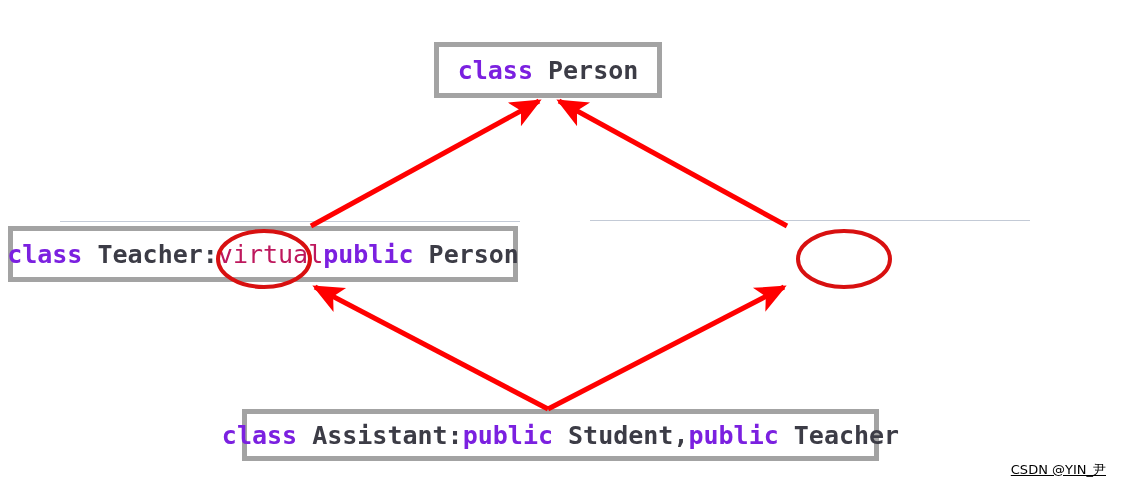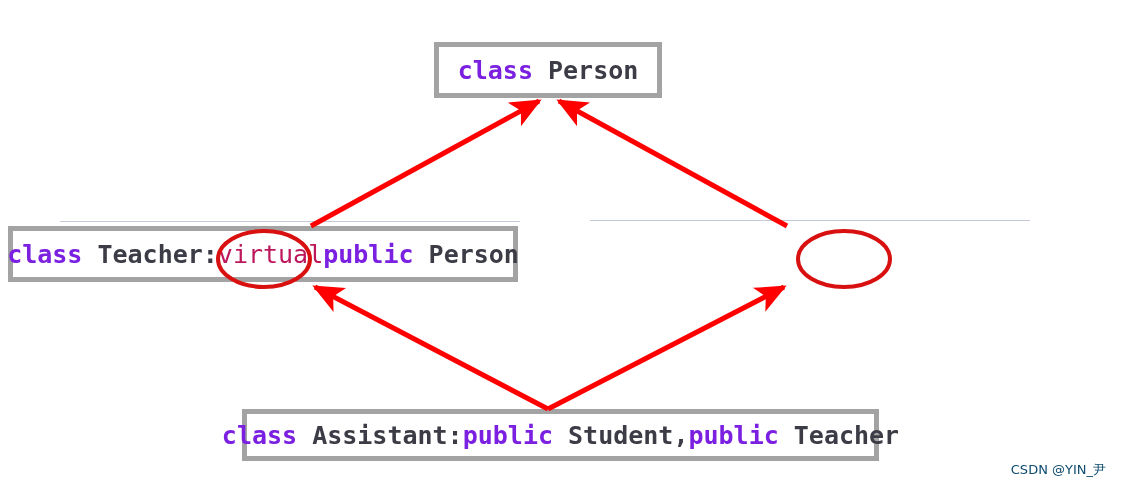--- a/index.html
+++ b/index.html
@@ -68,23 +68,24 @@
     height: 489px;
     z-index: 4;
     pointer-events: none;
   }
   .watermark {
     position: absolute;
     right: 18px;
     bottom: 10px;
     font-family: "DejaVu Sans", "Liberation Sans", sans-serif;
     font-size: 13px;
-    color: #0c4a6e;
+    color: #000000;
     white-space: pre;
     z-index: 6;
+    text-decoration: underline;
   }
 </style>
 </head>
 <body>
 
 <div id="canvas">
 
   <div class="ghost-line" id="ghost-student"></div>
   <div class="ghost-line" id="ghost-teacher"></div>
 

